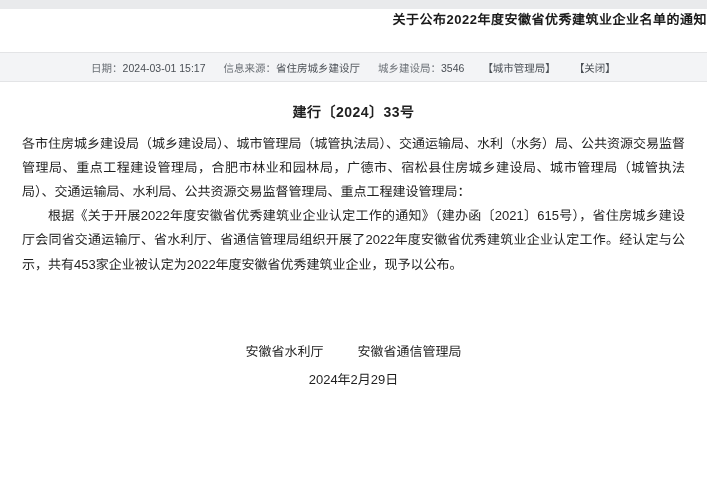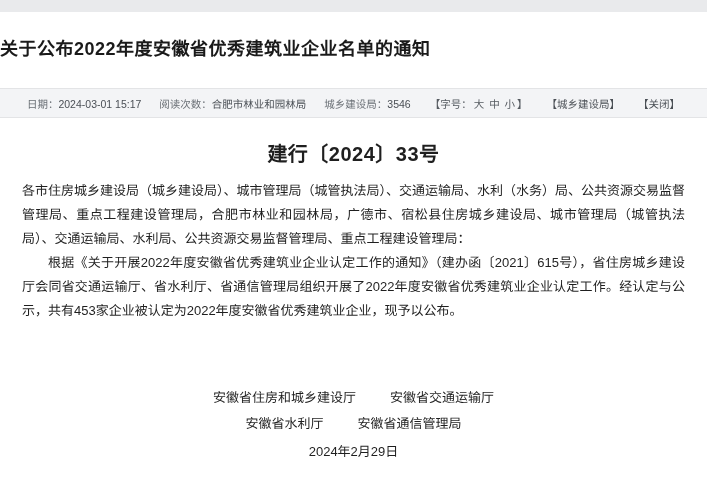--- a/index.html
+++ b/index.html
@@ -14,25 +14,24 @@
     overflow: hidden;
   }
   .page {
     position: relative;
     width: 707px;
     height: 478px;
     background: #ffffff;
     box-sizing: border-box;
   }
   .doc-title {
-    text-align: left;
-    font-size: 18px;
+    text-align: right;
+    font-size: 13px;
     font-weight: bold;
     color: #1a1a1a;
-    padding-top: 22px;
     padding-bottom: 16px;
     letter-spacing: 0.5px;
   }
   .meta-bar {
     background: #f3f4f6;
     border-top: 1px solid #e3e4e6;
     border-bottom: 1px solid #e3e4e6;
     height: 28px;
     display: flex;
     align-items: center;
@@ -56,21 +55,21 @@
     white-space: nowrap;
   }
   .content {
     padding: 0 22px;
     color: #1f1f1f;
     font-size: 13px;
     line-height: 1.85;
   }
   .doc-number {
     text-align: center;
-    font-size: 20px;
+    font-size: 14px;
     font-weight: bold;
     margin-top: 18px;
     margin-bottom: 6px;
     letter-spacing: 0.5px;
   }
   .para {
     margin: 0;
     text-align: justify;
     text-justify: inter-ideograph;
   }
@@ -105,43 +104,35 @@
 
 <div class="page">
 
   <h1 class="doc-title">关于公布2022年度安徽省优秀建筑业企业名单的通知</h1>
 
   <div class="meta-bar">
     <span class="meta-item">
       <span class="lbl">日期：</span><span class="val">2024-03-01 15:17</span>
     </span>
     <span class="meta-item">
-      <span class="lbl">阅读次数：</span><span class="val">合肥市林业和园林局</span>
+      <span class="lbl">信息来源：</span><span class="val">省住房城乡建设厅</span>
     </span>
     <span class="meta-item">
       <span class="lbl">城乡建设局：</span><span class="val">3546</span>
     </span>
-    <span class="meta-item font-sizes">
-      <span>【字号：</span><span>大</span>
-      <span>中</span>
-      <span>小</span><span>】</span>
-    </span>
-    <span class="meta-action">【城乡建设局】</span>
+    <span class="meta-action">【城市管理局】</span>
     <span class="meta-action">【关闭】</span>
   </div>
 
   <div class="content">
     <div class="doc-number">建行〔2024〕33号</div>
     <p class="para">各市住房城乡建设局（城乡建设局）、城市管理局（城管执法局）、交通运输局、水利（水务）局、公共资源交易监督管理局、重点工程建设管理局，合肥市林业和园林局，广德市、宿松县住房城乡建设局、城市管理局（城管执法局）、交通运输局、水利局、公共资源交易监督管理局、重点工程建设管理局：</p>
     <p class="para indent">根据《关于开展2022年度安徽省优秀建筑业企业认定工作的通知》（建办函〔2021〕615号），省住房城乡建设厅会同省交通运输厅、省水利厅、省通信管理局组织开展了2022年度安徽省优秀建筑业企业认定工作。经认定与公示，共有453家企业被认定为2022年度安徽省优秀建筑业企业，现予以公布。</p>
 
     <div class="signature">
       <span class="sig-line">
-        <span>安徽省住房和城乡建设厅</span><span class="gap"></span><span>安徽省交通运输厅</span>
-      </span>
-      <span class="sig-line">
         <span>安徽省水利厅</span><span class="gap"></span><span>安徽省通信管理局</span>
       </span>
       <span class="sig-date">2024年2月29日</span>
     </div>
   </div>
 
 </div>
 
 </body></html>

